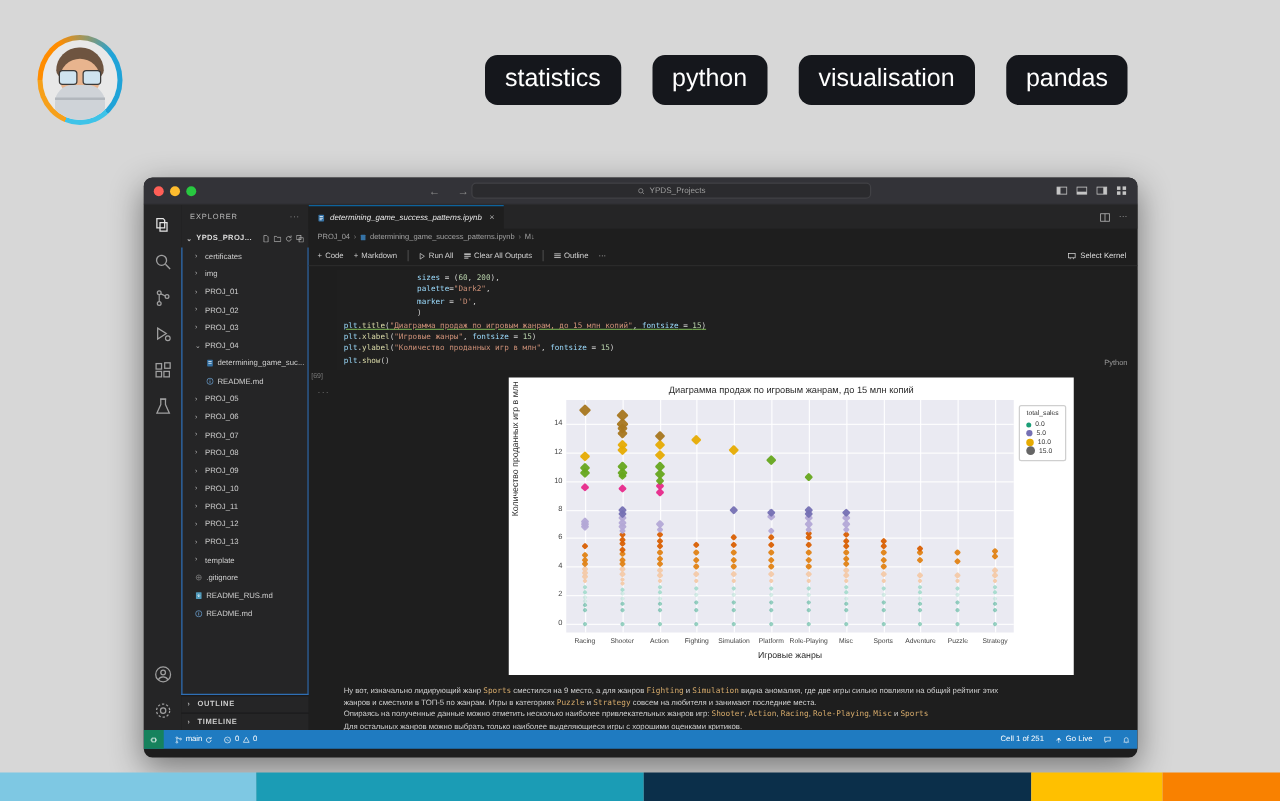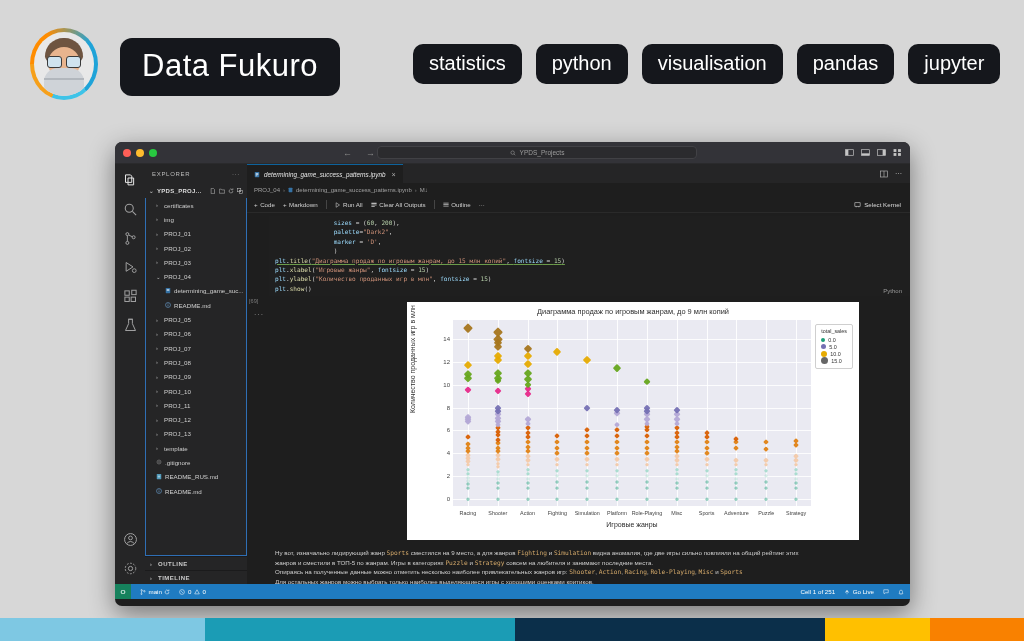--- a/index.html
+++ b/index.html
@@ -32,21 +32,21 @@
   }
   .av-glass:before { left:0; } .av-glass:after { right:0; }
   .av-mask { position:absolute; left:10px; top:36px; width:40px; height:28px; background:#cfd3d8; border-radius:14px 14px 10px 10px; }
   .av-mask-line { position:absolute; left:10px; top:46px; width:40px; height:1.5px; background:#b2b7bd; }
 
   .brand-pill {
     position: absolute; left: 120px; top: 38px;
     background: #15171c; color: #fff; border-radius: 12px;
     padding: 10px 22px 12px; font-size: 31px; letter-spacing: .5px;
   }
-  .tags { position: absolute; left: 388px; top: 44px; display: flex; gap: 14px; margin-left: 25px; }
+  .tags { position: absolute; left: 388px; top: 44px; display: flex; gap: 25px; }
   .tag {
     background: #15171c; color: #fff; border-radius: 10px;
     padding: 8px 16px 9px; font-size: 20px; white-space: nowrap;
   }
 
   
   .vsc {
     position: absolute; left: 115px; top: 142px; width: 795px; height: 464px;
     background: #1e1e1e; border-radius: 7px; overflow: hidden;
     box-shadow: 0 8px 26px rgba(0,0,0,.45);
@@ -191,27 +191,25 @@
 <div class="banner">
   <div class="avatar">
     <div class="avatar-inner">
       <div class="av-hair"></div>
         <div class="av-face"></div>
       <div class="av-glass"></div>
         <div class="av-mask"></div>
         <div class="av-mask-line"></div>
     </div>
   </div>
-  <div class="brand-pill">Data Fukuro</div>
   <div class="tags">
     <div class="tag">statistics</div>
     <div class="tag">python</div>
     <div class="tag">visualisation</div>
     <div class="tag">pandas</div>
-    <div class="tag">jupyter</div>
   </div>
 </div>
 
 <div class="vsc">
 
   <div class="titlebar">
     <div class="traffic">
       <span class="tl r"></span>
       <span class="tl y"></span>
       <span class="tl g"></span>
@@ -520,21 +518,21 @@
           <div class="codeline titleline"><span class="k-var">plt</span><span class="k-plain">.</span><span class="k-fn">title</span><span class="k-plain">(</span><span class="k-str">"Диаграмма продаж по игровым жанрам, до 15 млн копий"</span><span class="k-plain">, </span><span class="k-var">fontsize</span><span class="k-plain"> = </span><span class="k-num">15</span><span class="k-plain">)</span></div>
           <div class="codeline"><span class="k-var">plt</span><span class="k-plain">.</span><span class="k-fn">xlabel</span><span class="k-plain">(</span><span class="k-str">"Игровые жанры"</span><span class="k-plain">, </span><span class="k-var">fontsize</span><span class="k-plain"> = </span><span class="k-num">15</span><span class="k-plain">)</span></div>
           <div class="codeline"><span class="k-var">plt</span><span class="k-plain">.</span><span class="k-fn">ylabel</span><span class="k-plain">(</span><span class="k-str">"Количество проданных игр в млн"</span><span class="k-plain">, </span><span class="k-var">fontsize</span><span class="k-plain"> = </span><span class="k-num">15</span><span class="k-plain">)</span></div>
           <div class="codeline"><span class="k-var">plt</span><span class="k-plain">.</span><span class="k-fn">show</span><span class="k-plain">()</span></div>
           <div class="lang-tag">Python</div>
         </div>
         <div class="exec-count" style="top:85px">[69]</div>
         <div class="dots-left" style="top:98px">···</div>
 
         <div class="chartwrap">
-          <div class="cw-title">Диаграмма продаж по игровым жанрам, до 9 млн копий</div>
+          <div class="cw-title">Диаграмма продаж по игровым жанрам, до 15 млн копий</div>
           <div class="plotarea" id="plotarea">
               <div class="gridh" style="top: 179.111px;"></div>
               <div class="gridh" style="top: 156.148px;"></div>
               <div class="gridh" style="top: 133.185px;"></div>
               <div class="gridh" style="top: 110.222px;"></div>
               <div class="gridh" style="top: 87.2593px;"></div>
               <div class="gridh" style="top: 64.2963px;"></div>
               <div class="gridh" style="top: 41.3333px;"></div>
               <div class="gridh" style="top: 18.3704px;"></div>
               <div class="gridv" style="left: 14.9167px;"></div>

